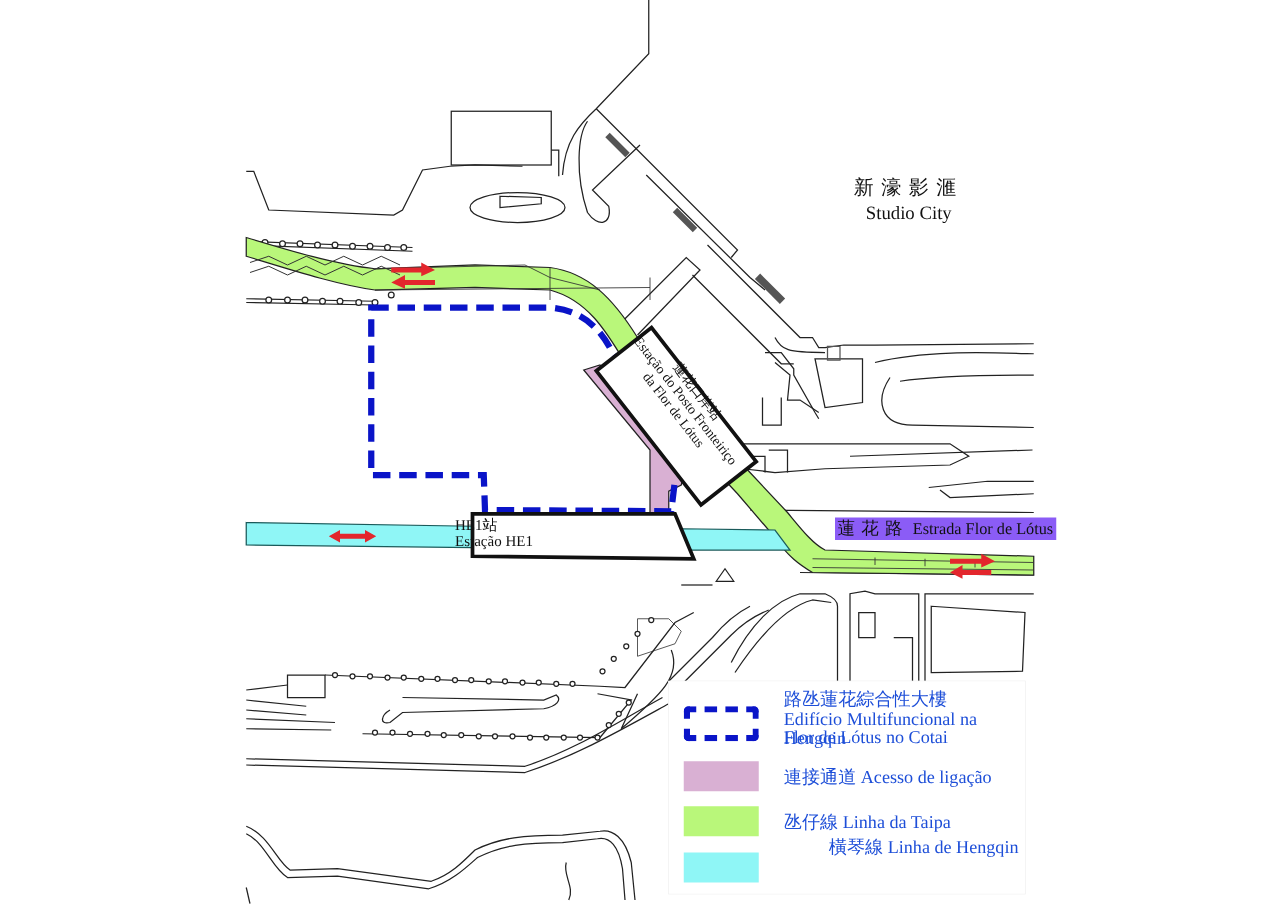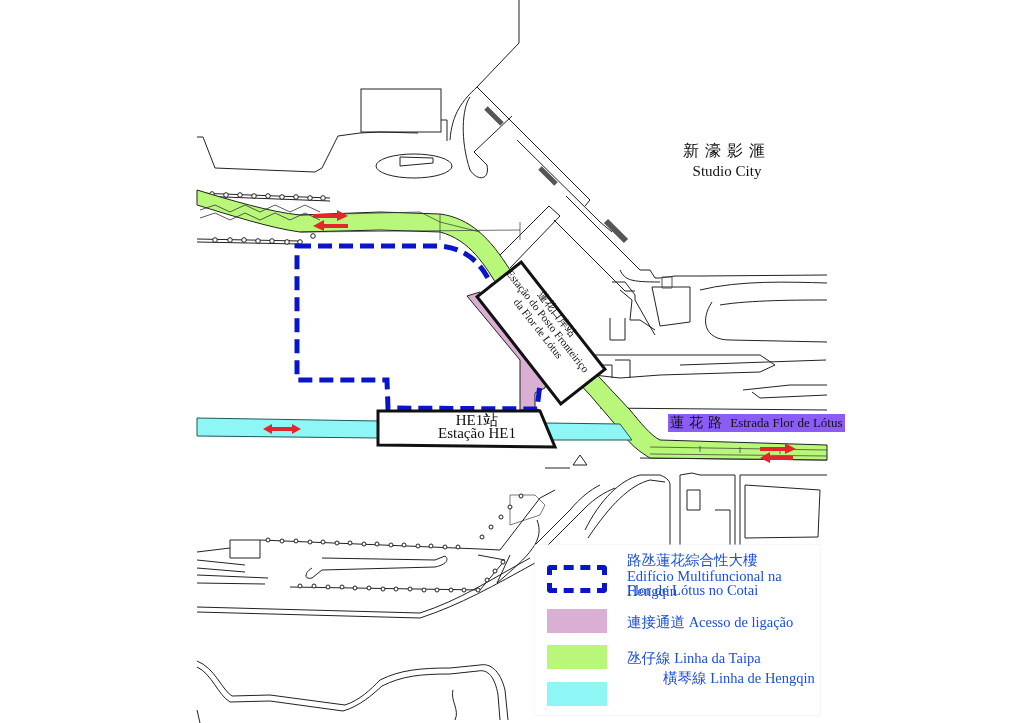--- a/index.html
+++ b/index.html
@@ -5,21 +5,21 @@
   html, body { margin: 0; padding: 0; background: #ffffff; }
   body { width: 1024px; height: 723px; position: relative; overflow: hidden;
          font-family: "Liberation Serif", "DejaVu Serif", serif; }
   #map { position: absolute; left: 0; top: 0; width: 1024px; height: 723px; }
   .lbl { position: absolute; color: #111; font-family: "Liberation Serif", "DejaVu Serif", serif; white-space: nowrap; }
   .studio { left: 672px; top: 121px; width: 110px; height: 48px; background: #fff; text-align: center; margin-top: 20px; }
   .studio .zh { font-size: 16px; letter-spacing: 6px; line-height: 20px; }
   .studio .en { font-size: 15px; line-height: 20px; }
   .road-lbl { left: 668px; top: 414px; font-size: 13px; background: #8b5cf6; padding: 0 2px; }
   .road-lbl .zh { font-size: 14px; letter-spacing: 5px; }
-  .he1 { left: 402px; top: 414px; width: 150px; text-align: center; font-size: 15px; line-height: 13px; }
+  .he1 { left: 364px; top: 414px; width: 150px; font-size: 12px; line-height: 13px; }
   .border-stn { left: 478px; top: 303px; width: 140px; text-align: center; font-size: 11px; line-height: 12px;
                 transform: rotate(52deg); transform-origin: center center; }
   .legend { position: absolute; left: 535px; top: 545px; width: 285px; height: 170px; background: #fff; }
   .legend .row { position: absolute; left: 0; width: 285px; }
   .legend .swatch { position: absolute; left: 12px; width: 60px; height: 24px; }
   .legend .text { position: absolute; left: 92px; font-size: 14.5px; line-height: 15px; color: #1d4ed8; }
   .sw-dashed { border: 5px dashed #0a14c8; border-radius: 4px; box-sizing: border-box; height: 28px !important; }
 </style>
 </head>
 <body>

